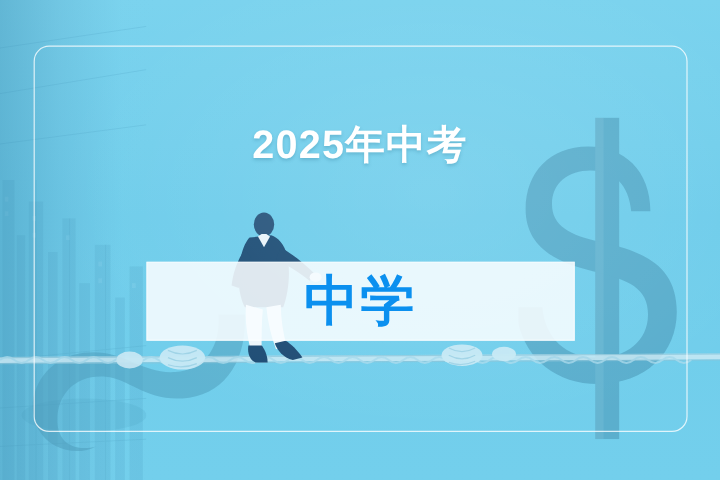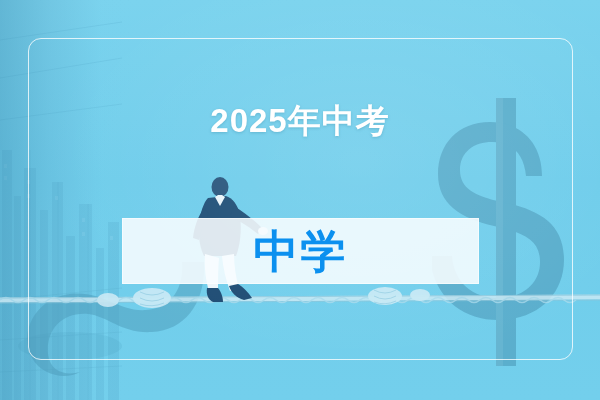--- a/index.html
+++ b/index.html
@@ -129,20 +129,21 @@
   .headline-line { display: block; }
 
   .band {
     position: absolute;
     left: 122px;
     top: 218px;
     width: 357px;
     height: 66px;
     background: rgba(248,253,255,.88);
     box-shadow: 0 0 0 1px rgba(255,255,255,.55) inset;
+    font-family: Liberation Serif, serif;
   }
   .band-label {
     position: absolute;
     inset: 0;
     display: flex;
     align-items: center;
     justify-content: center;
     color: #0b90ef;
     font-size: 45px;
     font-weight: 700;

